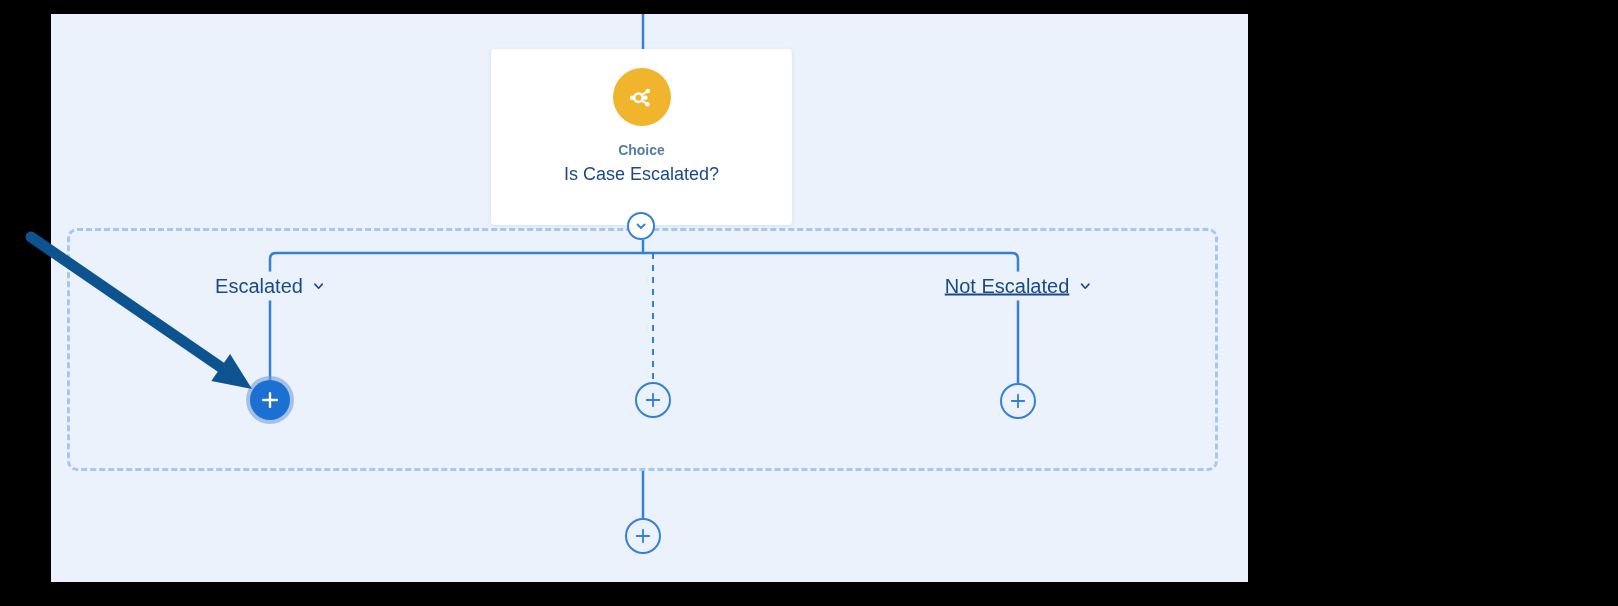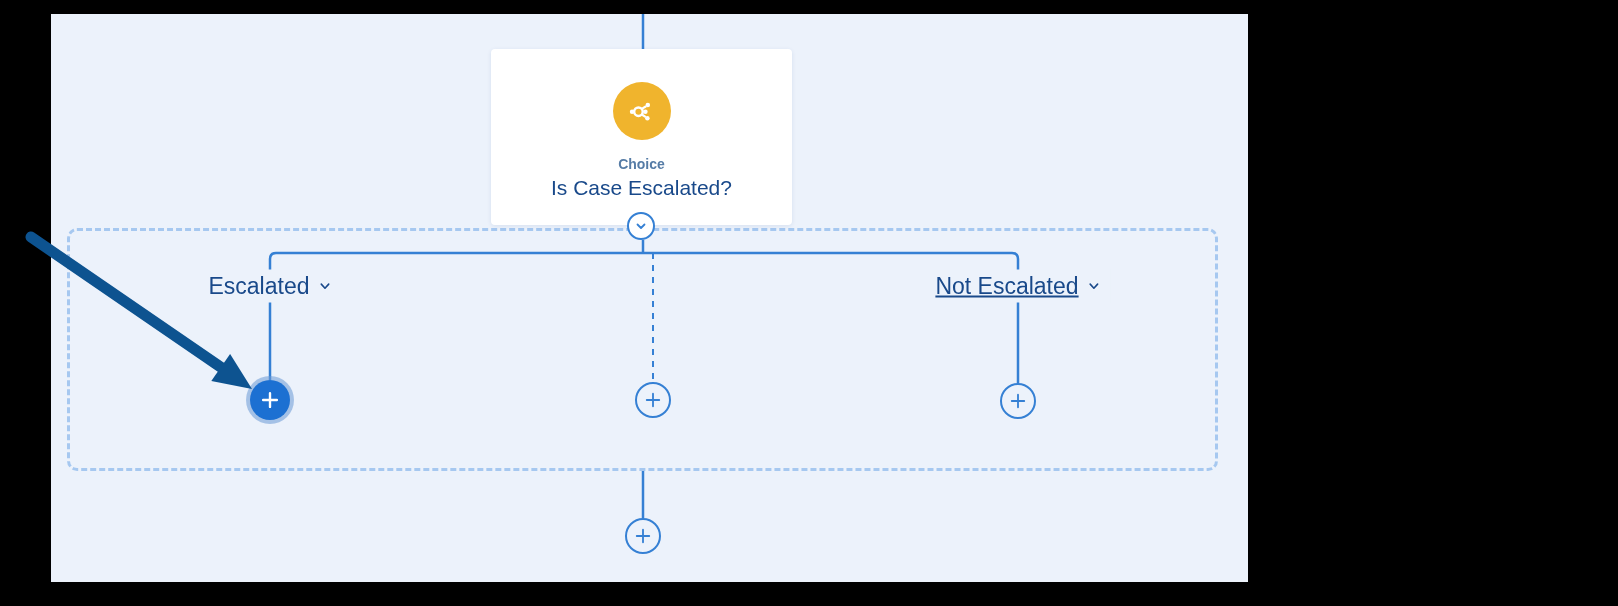--- a/index.html
+++ b/index.html
@@ -15,41 +15,41 @@
   .connectors{position:absolute;left:0;top:0;pointer-events:none;}
   .branches-container{
     position:absolute;left:16px;top:214px;width:1145px;height:237px;
     border:3px dashed #A6C8F0;border-radius:10px;
   }
   .node-card{
     position:absolute;left:440px;top:35px;width:301px;height:176px;
     background:#fff;border-radius:4px;
     box-shadow:0 1px 4px rgba(23,73,138,0.10);
     display:flex;flex-direction:column;align-items:center;
-    box-sizing:border-box;padding-top:33px;
+    box-sizing:border-box;padding-top:19px;
   }
   .node-icon{
     width:58px;height:58px;border-radius:50%;background:#F0B42D;
     display:flex;align-items:center;justify-content:center;flex:none;
   }
   .node-type{
     margin-top:16px;font-size:14px;font-weight:bold;color:#567CA6;line-height:16px;
   }
   .node-title{
-    margin-top:4px;font-size:21px;color:#19498A;line-height:24px;
+    margin-top:4px;font-size:18px;color:#19498A;line-height:24px;
   }
   .collapse-btn{
     position:absolute;left:576px;top:198px;width:28px;height:28px;border-radius:50%;
     background:#fff;border:2px solid #3580D4;box-sizing:border-box;
     display:flex;align-items:center;justify-content:center;padding:0;cursor:pointer;
   }
   .branch-label{
     position:absolute;transform:translate(-50%,-50%);
     background:#ECF2FB;padding:3px 10px;
-    font-size:23px;color:#19498A;white-space:nowrap;
+    font-size:20px;color:#19498A;white-space:nowrap;
     display:flex;align-items:center;gap:9px;cursor:pointer;
   }
   .branch-label.left{left:219px;top:272px;}
   .branch-label.right{left:967px;top:272px;text-decoration:underline;}
   .plus-btn{
     position:absolute;border-radius:50%;box-sizing:border-box;padding:0;cursor:pointer;
     display:flex;align-items:center;justify-content:center;
   }
   .plus-btn.outline{
     width:36px;height:36px;background:#ECF2FB;border:2px solid #3580D4;

